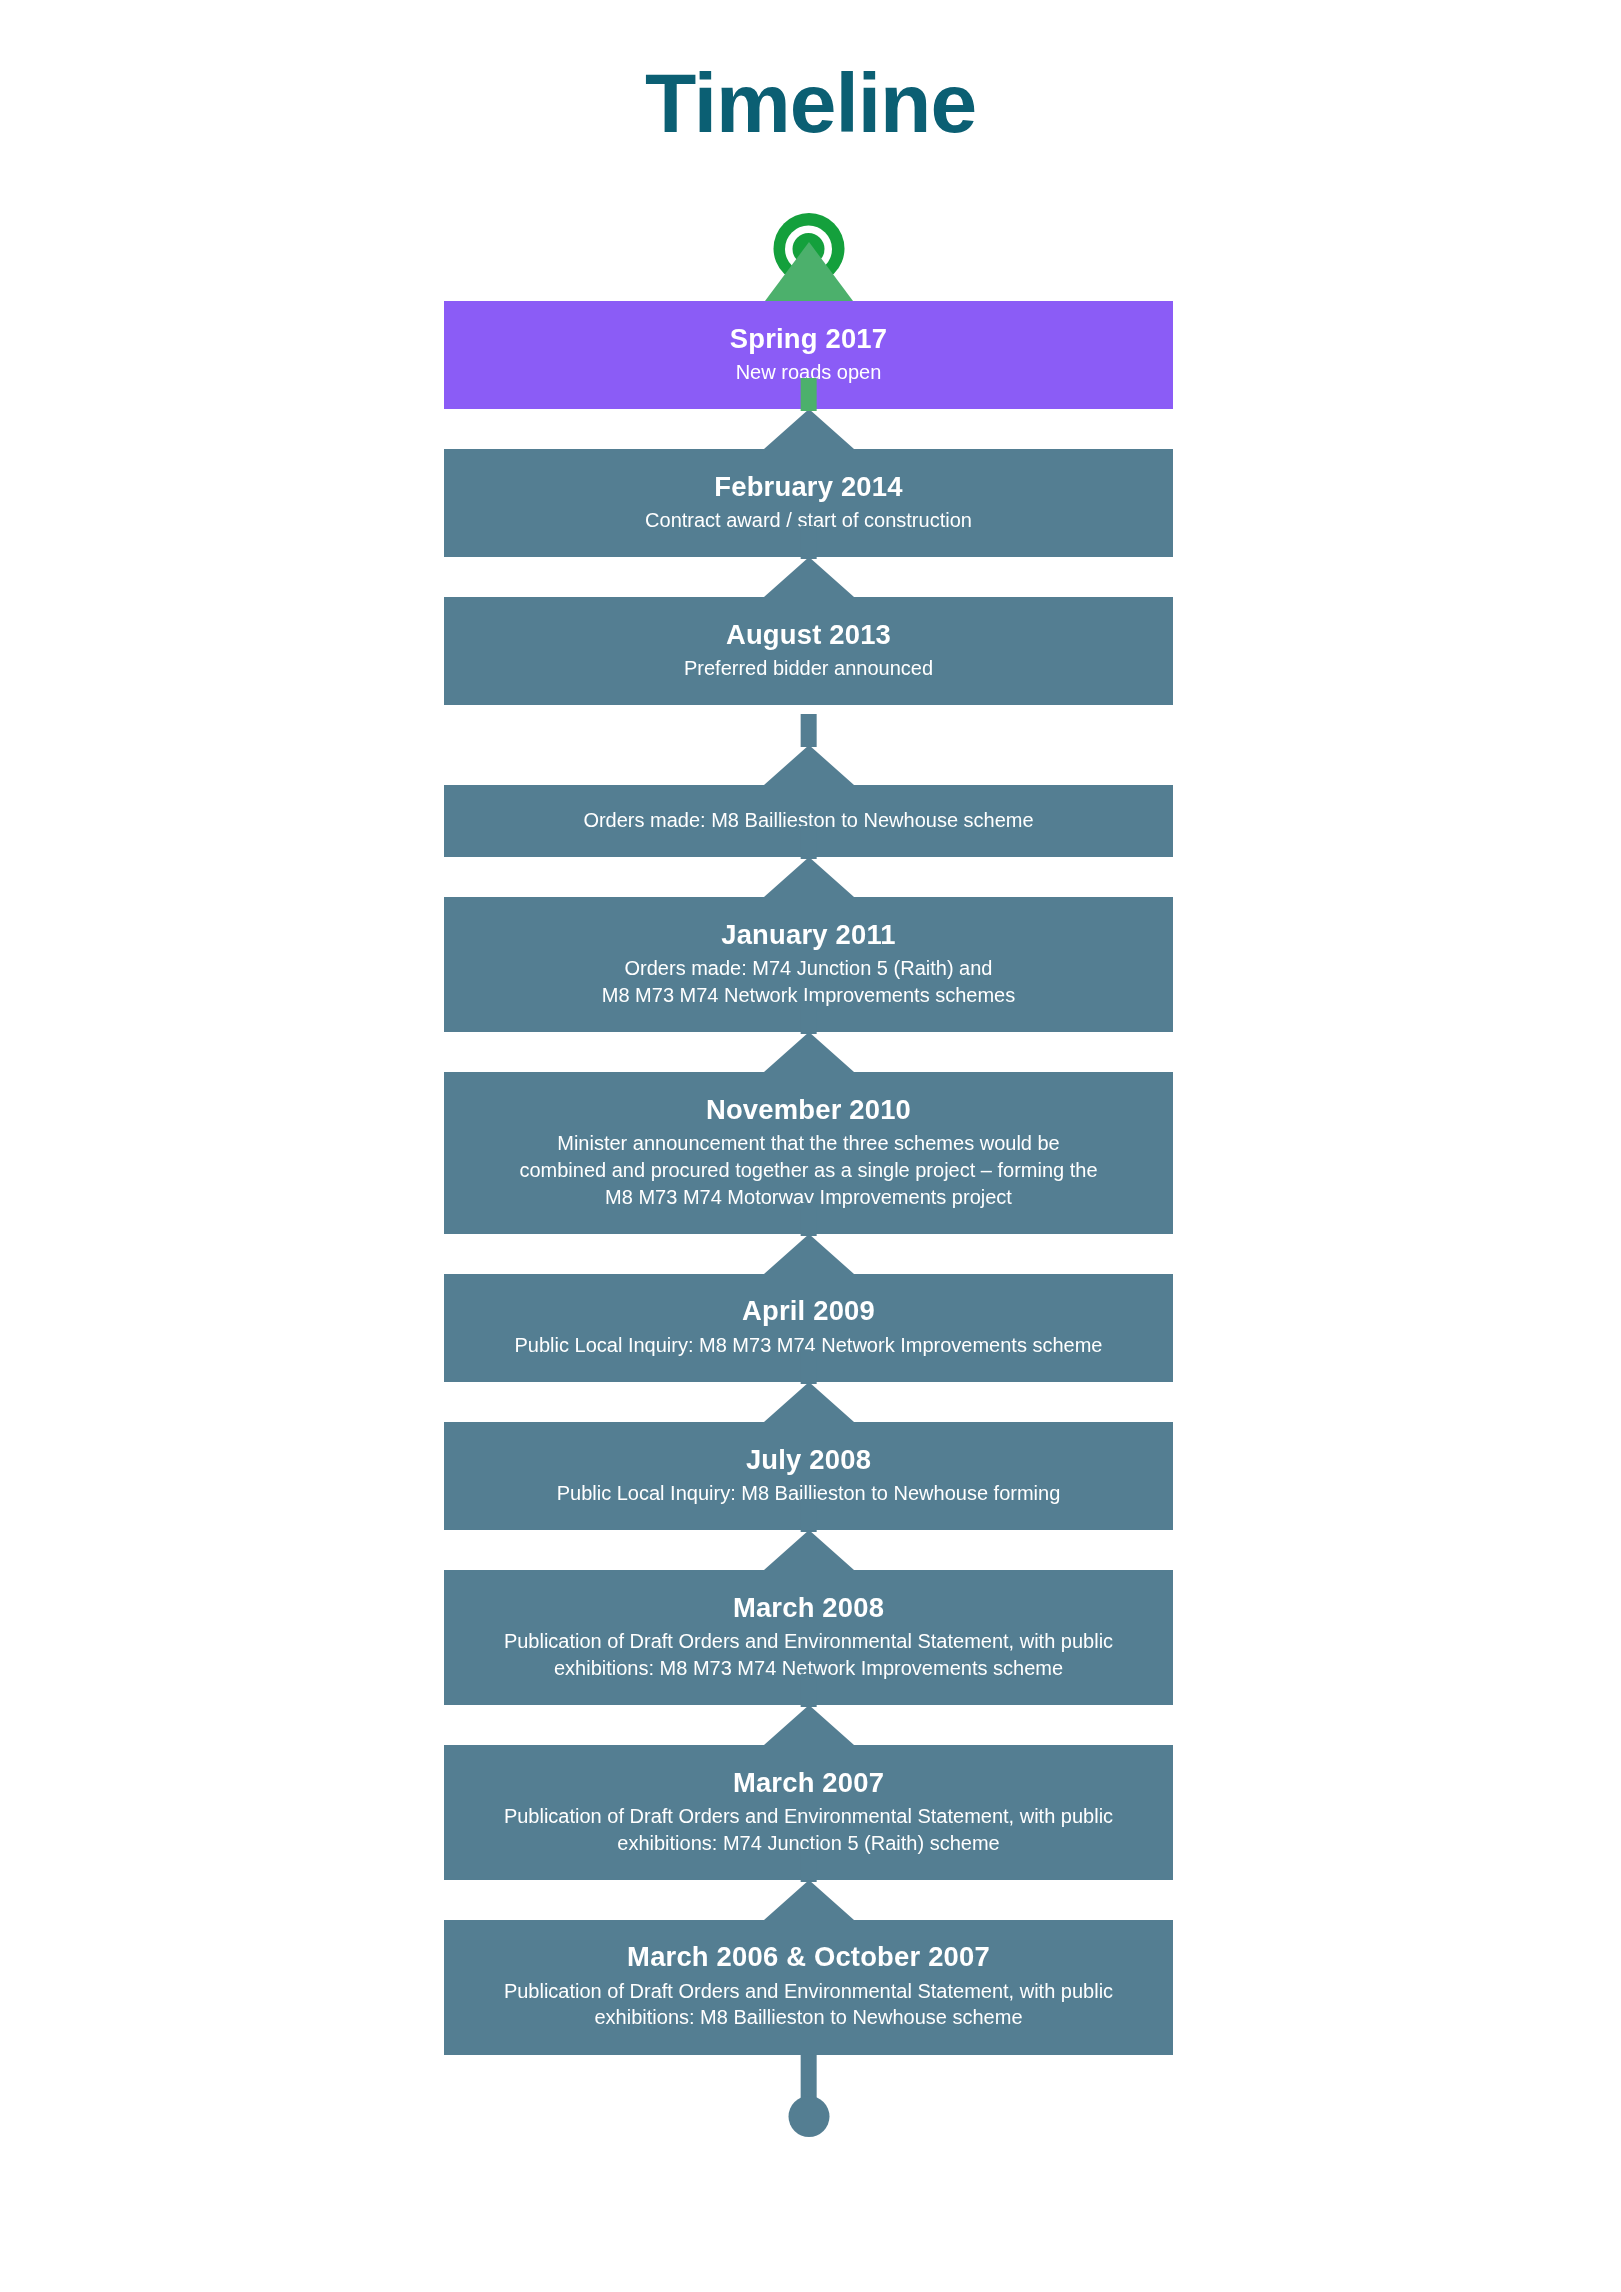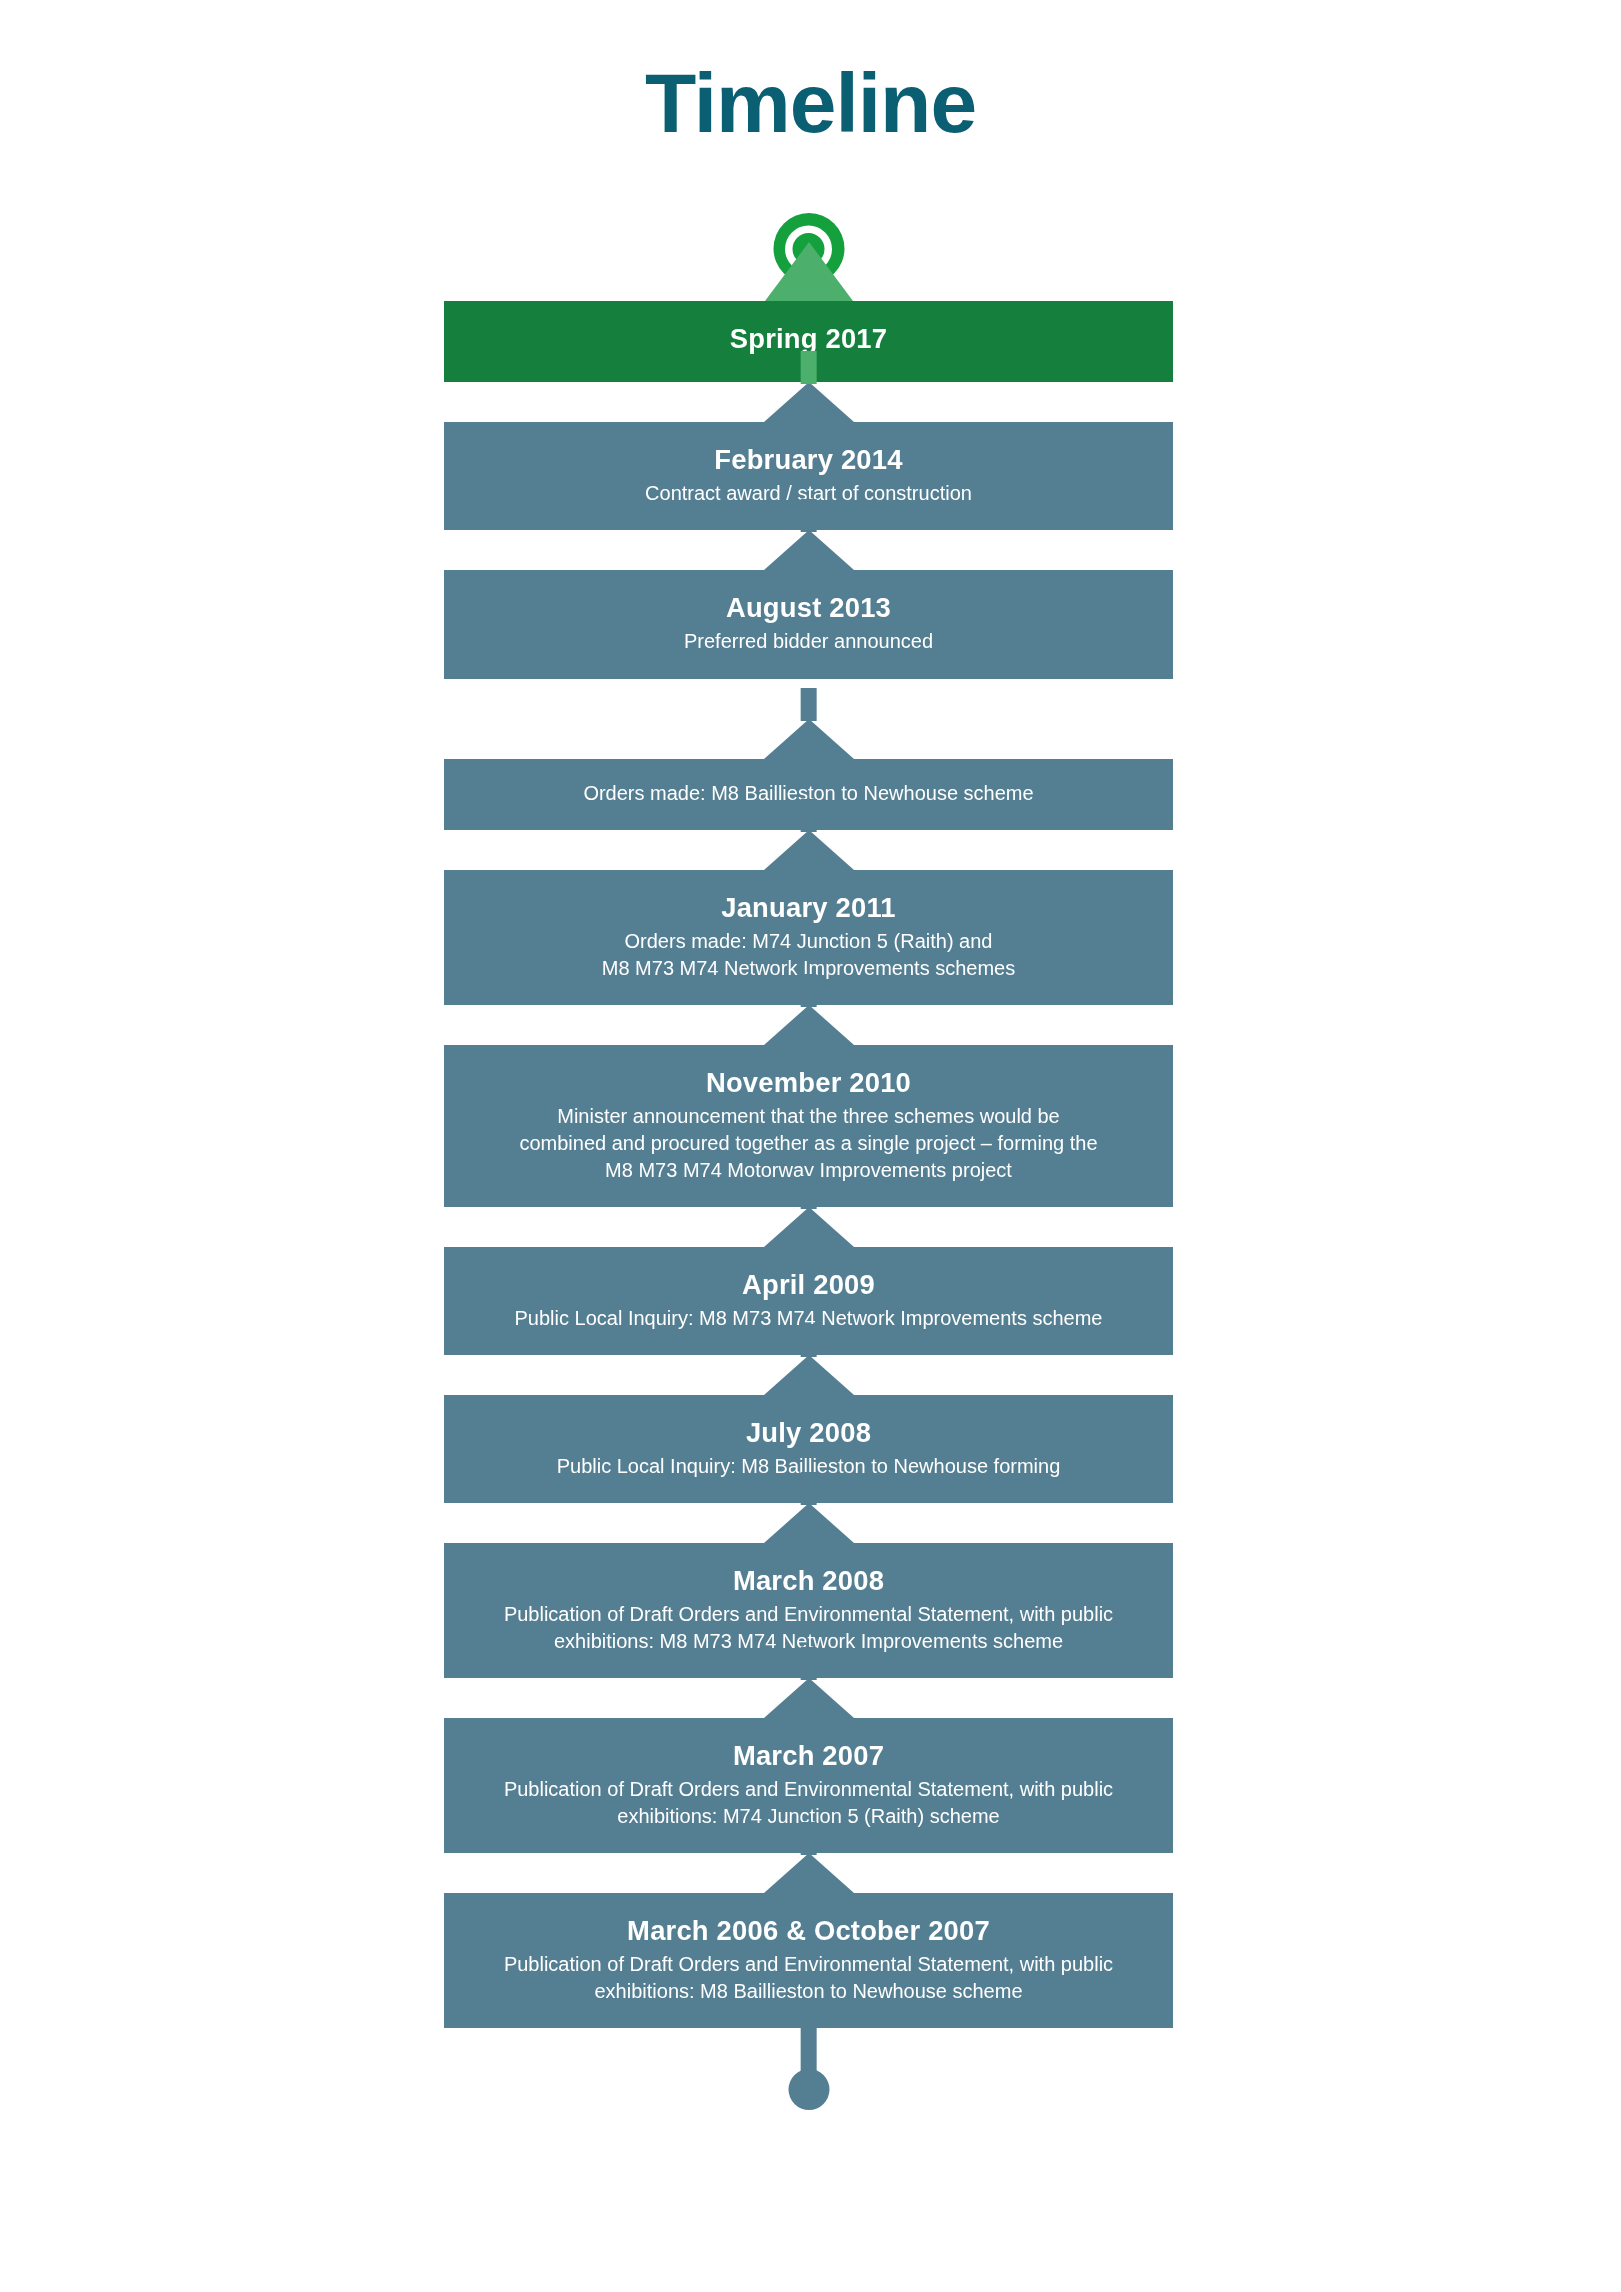--- a/index.html
+++ b/index.html
@@ -94,21 +94,21 @@
 
   
   .bar {
     position: relative;
     width: 729px;
     box-sizing: border-box;
     padding: 21.6px 23.5px 23.5px 23.5px;
     text-align: center;
     color: #ffffff;
   }
-  .bar.green { background: #15803d; }
+  .bar.green { background: #8b5cf6; }
   .bar.blue  { background: #547e92; }
 
   
   .bar .notch {
     position: absolute;
     left: 50%;
     top: -40px;
     transform: translateX(-50%);
     width: 0;
     height: 0;
@@ -186,20 +186,21 @@
     <div class="top-marker">
       <div class="ring">
         <div class="ring-hole"></div>
         <div class="ring-core"></div>
       </div>
       <div class="top-arrow"></div>
     </div>
 
     <div class="bar green">
         <div class="bar-date">Spring 2017</div>
+        <div class="bar-desc">New roads open</div>
       </div>
       <div class="gap"></div>
       <div class="bar blue">
         <div class="notch"></div>
         <div class="stem green-stem"></div>
         <div class="bar-date">February 2014</div>
         <div class="bar-desc">Contract award / start of construction</div>
       </div>
       <div class="gap"></div>
       <div class="bar blue">

